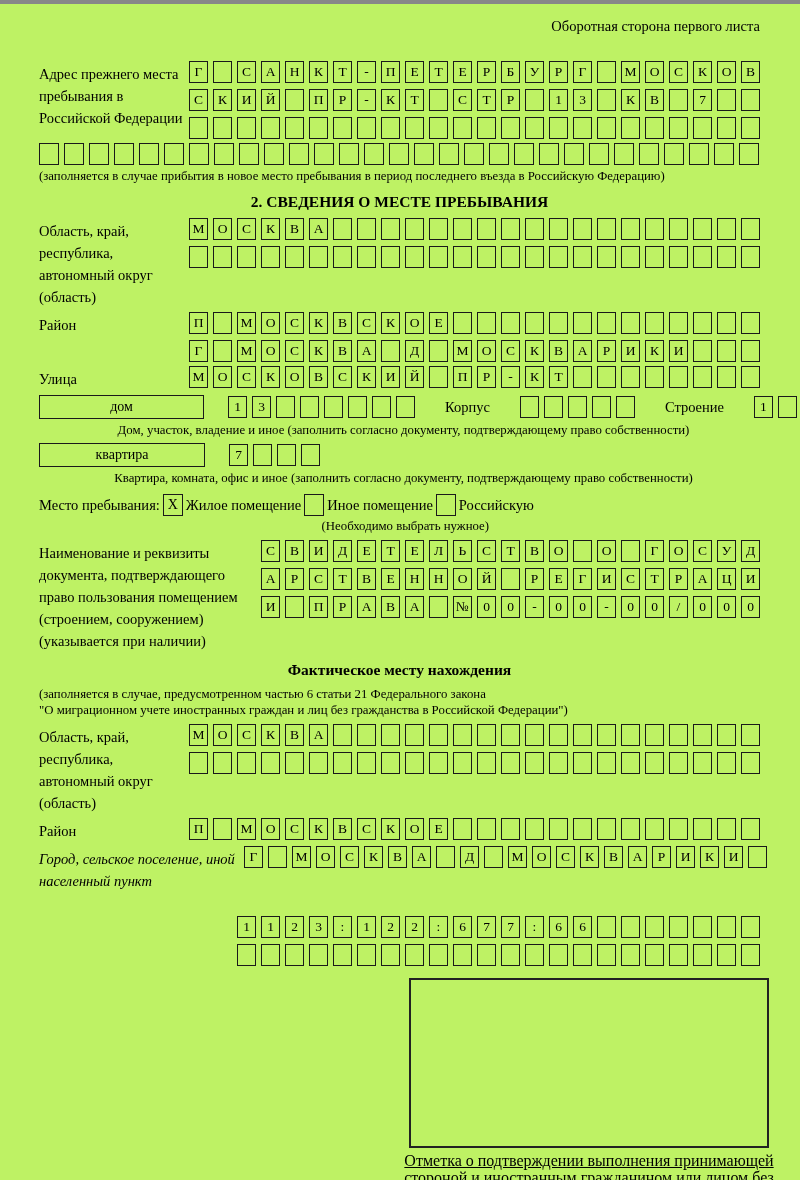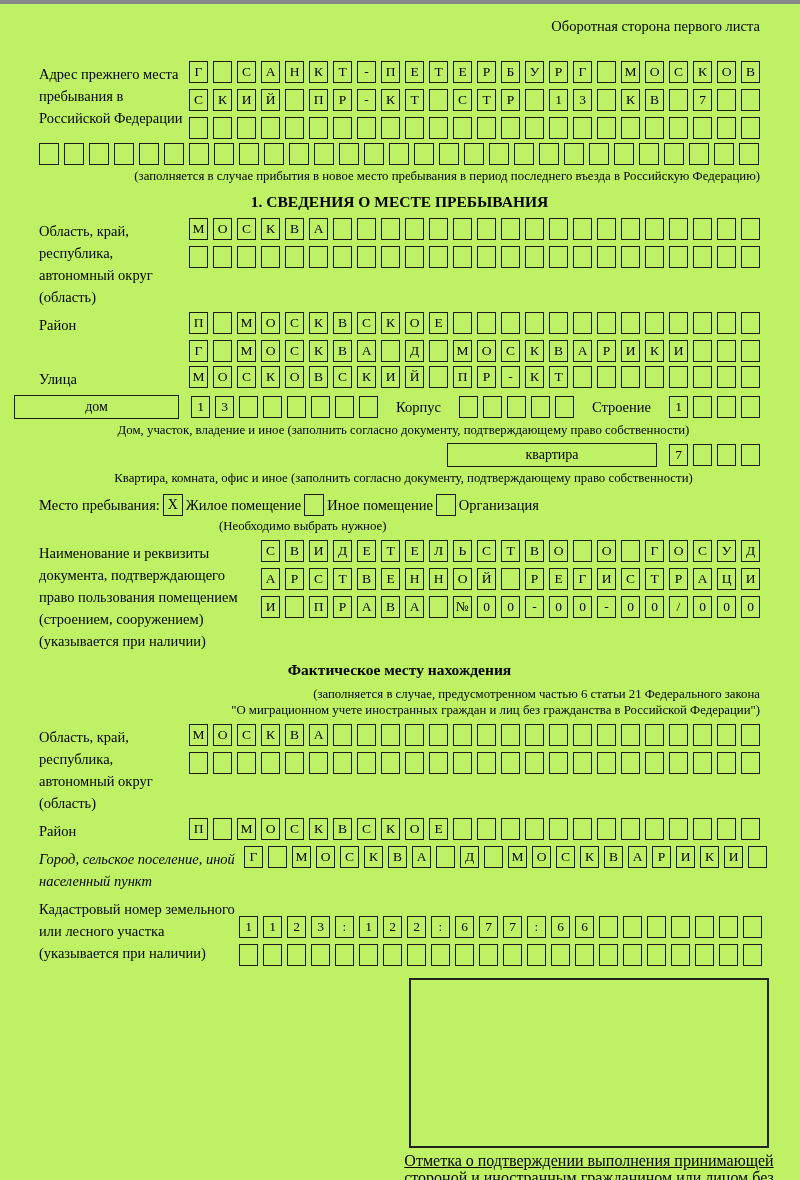--- a/index.html
+++ b/index.html
@@ -18,32 +18,32 @@
   .rows { flex: 1; display: flex; flex-direction: column; gap: 6px; align-items: flex-end; }
   .box-row { display: flex; gap: 5px; justify-content: flex-end; }
   .box-row.left { justify-content: flex-start; }
   .cell {
     width: 19px; height: 22px; flex: 0 0 auto;
     border: 1.5px solid #1a1a1a;
     font-size: 13.5px; line-height: 19px; text-align: center;
   }
   .wide .cell { width: 20px; }
 
-  .caption { font-size: 12.8px; text-align: right; margin: 3px 0 5px; line-height: 16px; }
+  .caption { font-size: 12.8px; text-align: left; margin: 3px 0 5px; line-height: 16px; }
   .section-title { text-align: center; font-weight: bold; font-size: 15.5px; margin: 9px 0 7px; }
 
-  .inline-row { display: flex; align-items: center; gap: 12px; margin: 5px 0 3px; justify-content: flex-end; }
+  .inline-row { display: flex; align-items: center; gap: 24px; margin: 5px 0 3px; }
   .label-box { border: 1.5px solid #1a1a1a; height: 24px; text-align: center; font-size: 14px; line-height: 21px; flex: 0 0 auto; }
   .house-box { width: 165px; }
-  .apt-box { width: 210px; }
+  .apt-box { width: 166px; }
   .inline-label { font-size: 14.5px; padding: 0 6px; }
 
   .check-row { display: flex; align-items: center; gap: 3px; font-size: 14.5px; margin-top: 8px; }
   .checkbox { width: 20px; height: 22px; border: 1.5px solid #1a1a1a; text-align: center; font-size: 14px; line-height: 19px; flex: 0 0 auto; }
-  .check-note { font-size: 12.8px; text-align: left; width: 270px; margin: 3px 0 6px 180px; }
+  .check-note { font-size: 12.8px; text-align: right; width: 270px; margin: 3px 0 6px 180px; }
 
   .w150 { width: 150px; } .w125 { width: 125px; } .w220 { width: 220px; }
   .w205 { width: 205px; font-style: italic; } .w200 { width: 200px; }
 
   .cap-left { text-align: center; margin-left: 8px; }
 
   .stamp-box {
     width: 360px; height: 170px;
     border: 2px solid #222;
     margin: 12px 0 4px 370px;
@@ -169,21 +169,21 @@
       <span class="cell"></span>
       <span class="cell"></span>
       <span class="cell"></span>
       <span class="cell"></span>
       <span class="cell"></span>
       <span class="cell"></span>
       <span class="cell"></span>
     </div>
   <div class="caption">(заполняется в случае прибытия в новое место пребывания в период последнего въезда в Российскую Федерацию)</div>
 
-  <div class="section-title">1. СВЕДЕНИЯ О МЕСТЕ ПРЕБЫВАНИЯ</div>
+  <div class="section-title">2. СВЕДЕНИЯ О МЕСТЕ ПРЕБЫВАНИЯ</div>
 
   <div class="field">
     <div class="label w125">Область, край, республика, автономный округ (область)</div>
     <div class="rows">
       <div class="box-row">
           <span class="cell">М</span>
           <span class="cell">О</span>
           <span class="cell">С</span>
           <span class="cell">К</span>
           <span class="cell">В</span>
@@ -372,21 +372,21 @@
   </div>
   <div class="caption cap-left">Квартира, комната, офис и иное (заполнить согласно документу, подтверждающему право собственности)</div>
 
   <div class="check-row">
     <span>Место пребывания:</span>
     <span class="checkbox">X</span>
     <span>Жилое помещение</span>
     <span class="checkbox"></span>
     <span>Иное помещение</span>
     <span class="checkbox"></span>
-    <span>Организация</span>
+    <span>Российскую</span>
   </div>
   <div class="check-note">(Необходимо выбрать нужное)</div>
 
   <div class="field">
     <div class="label w220">Наименование и реквизиты документа, подтверждающего право пользования помещением (строением, сооружением) (указывается при наличии)</div>
     <div class="rows">
       <div class="box-row">
           <span class="cell">С</span>
           <span class="cell">В</span>
           <span class="cell">И</span>
@@ -576,21 +576,20 @@
           <span class="cell">Р</span>
           <span class="cell">И</span>
           <span class="cell">К</span>
           <span class="cell">И</span>
           <span class="cell"></span>
         </div>
     </div>
   </div>
 
   <div class="field">
-    <div class="label w200">Кадастровый номер земельного или лесного участка (указывается при наличии)</div>
     <div class="rows" style="padding-top:20px;">
       <div class="box-row">
           <span class="cell">1</span>
           <span class="cell">1</span>
           <span class="cell">2</span>
           <span class="cell">3</span>
           <span class="cell">:</span>
           <span class="cell">1</span>
           <span class="cell">2</span>
           <span class="cell">2</span>

